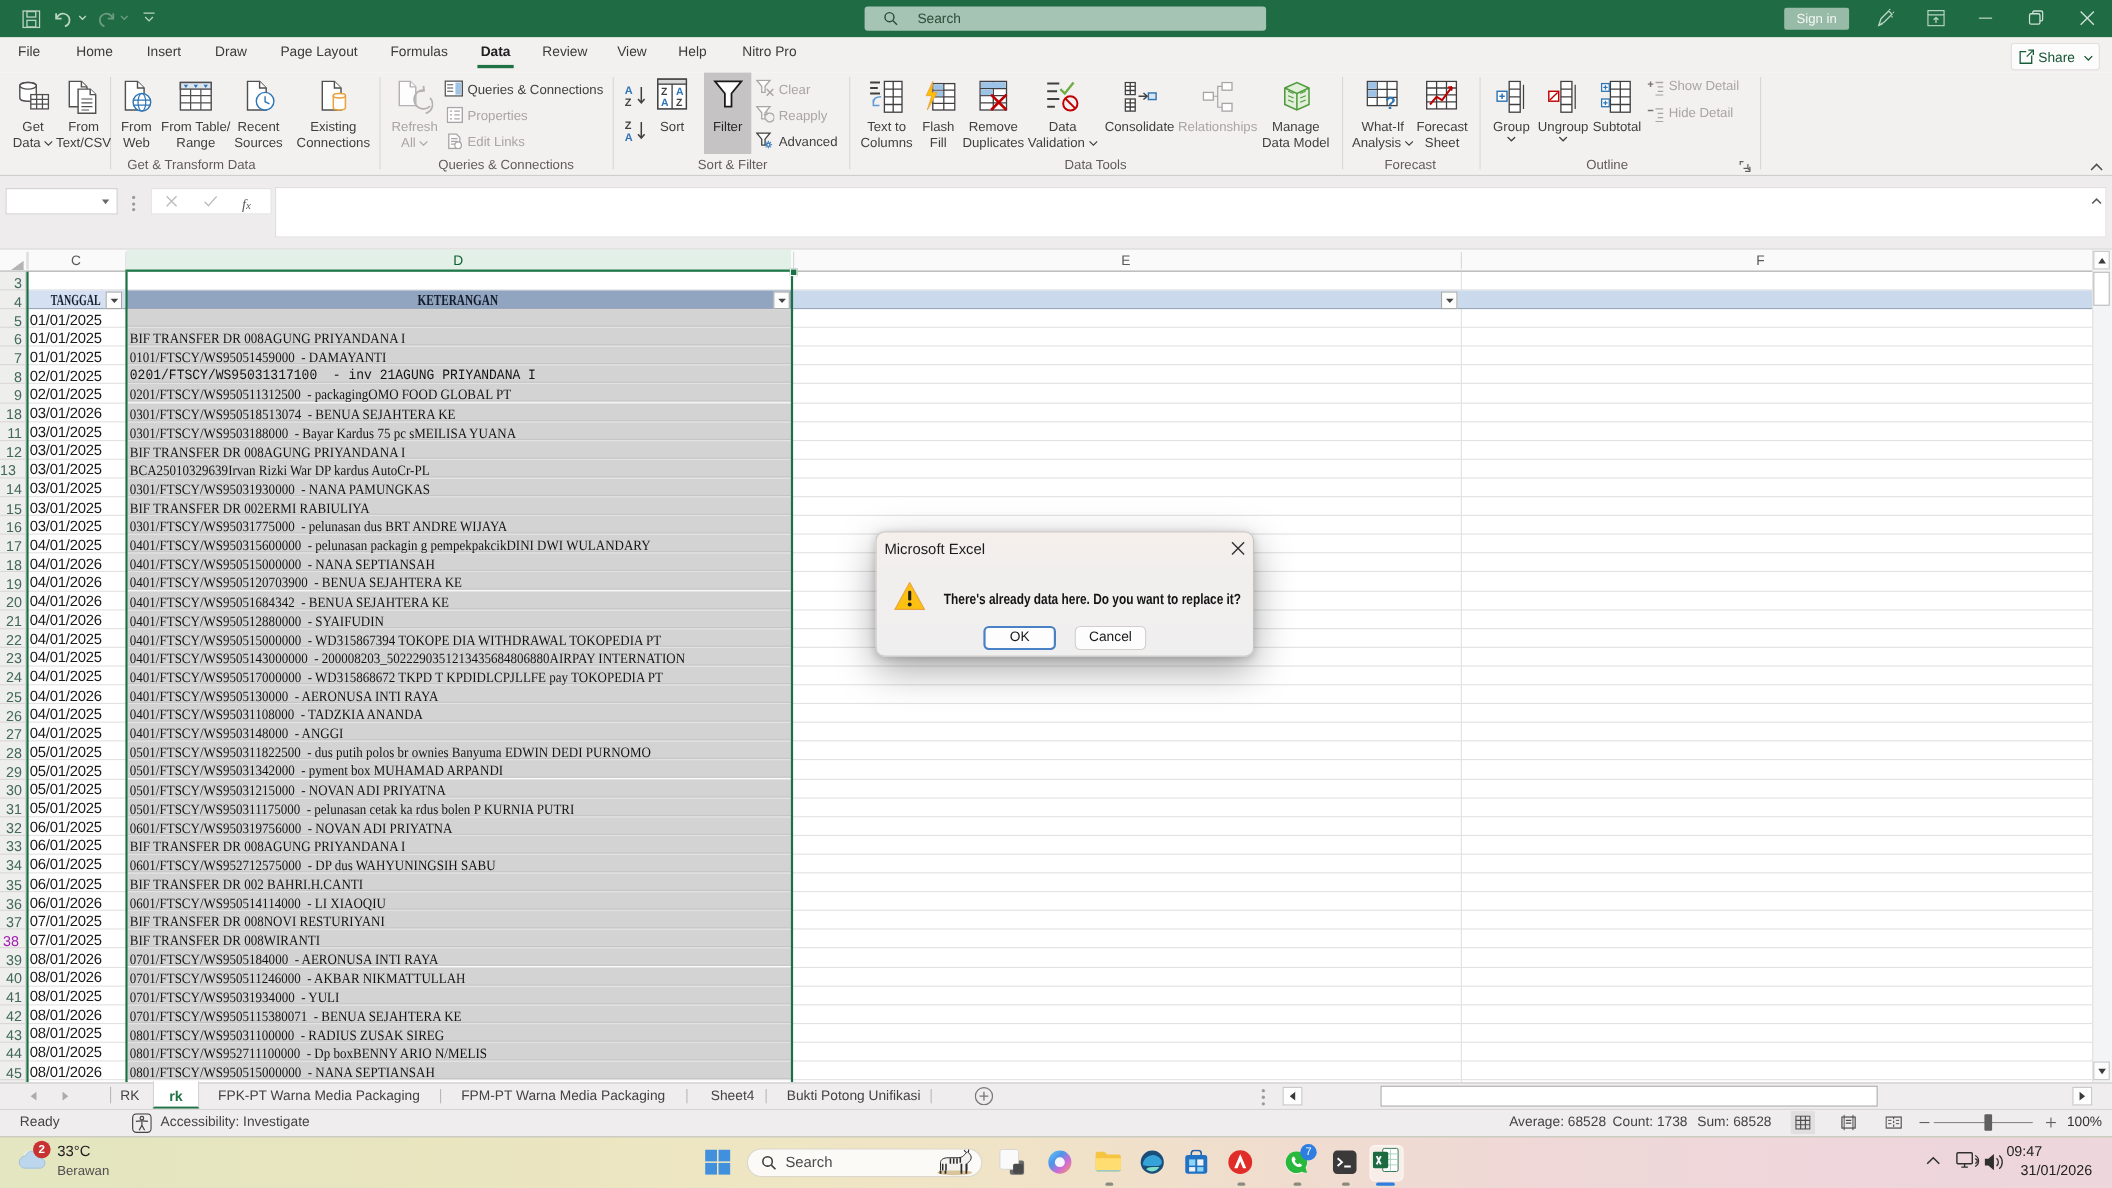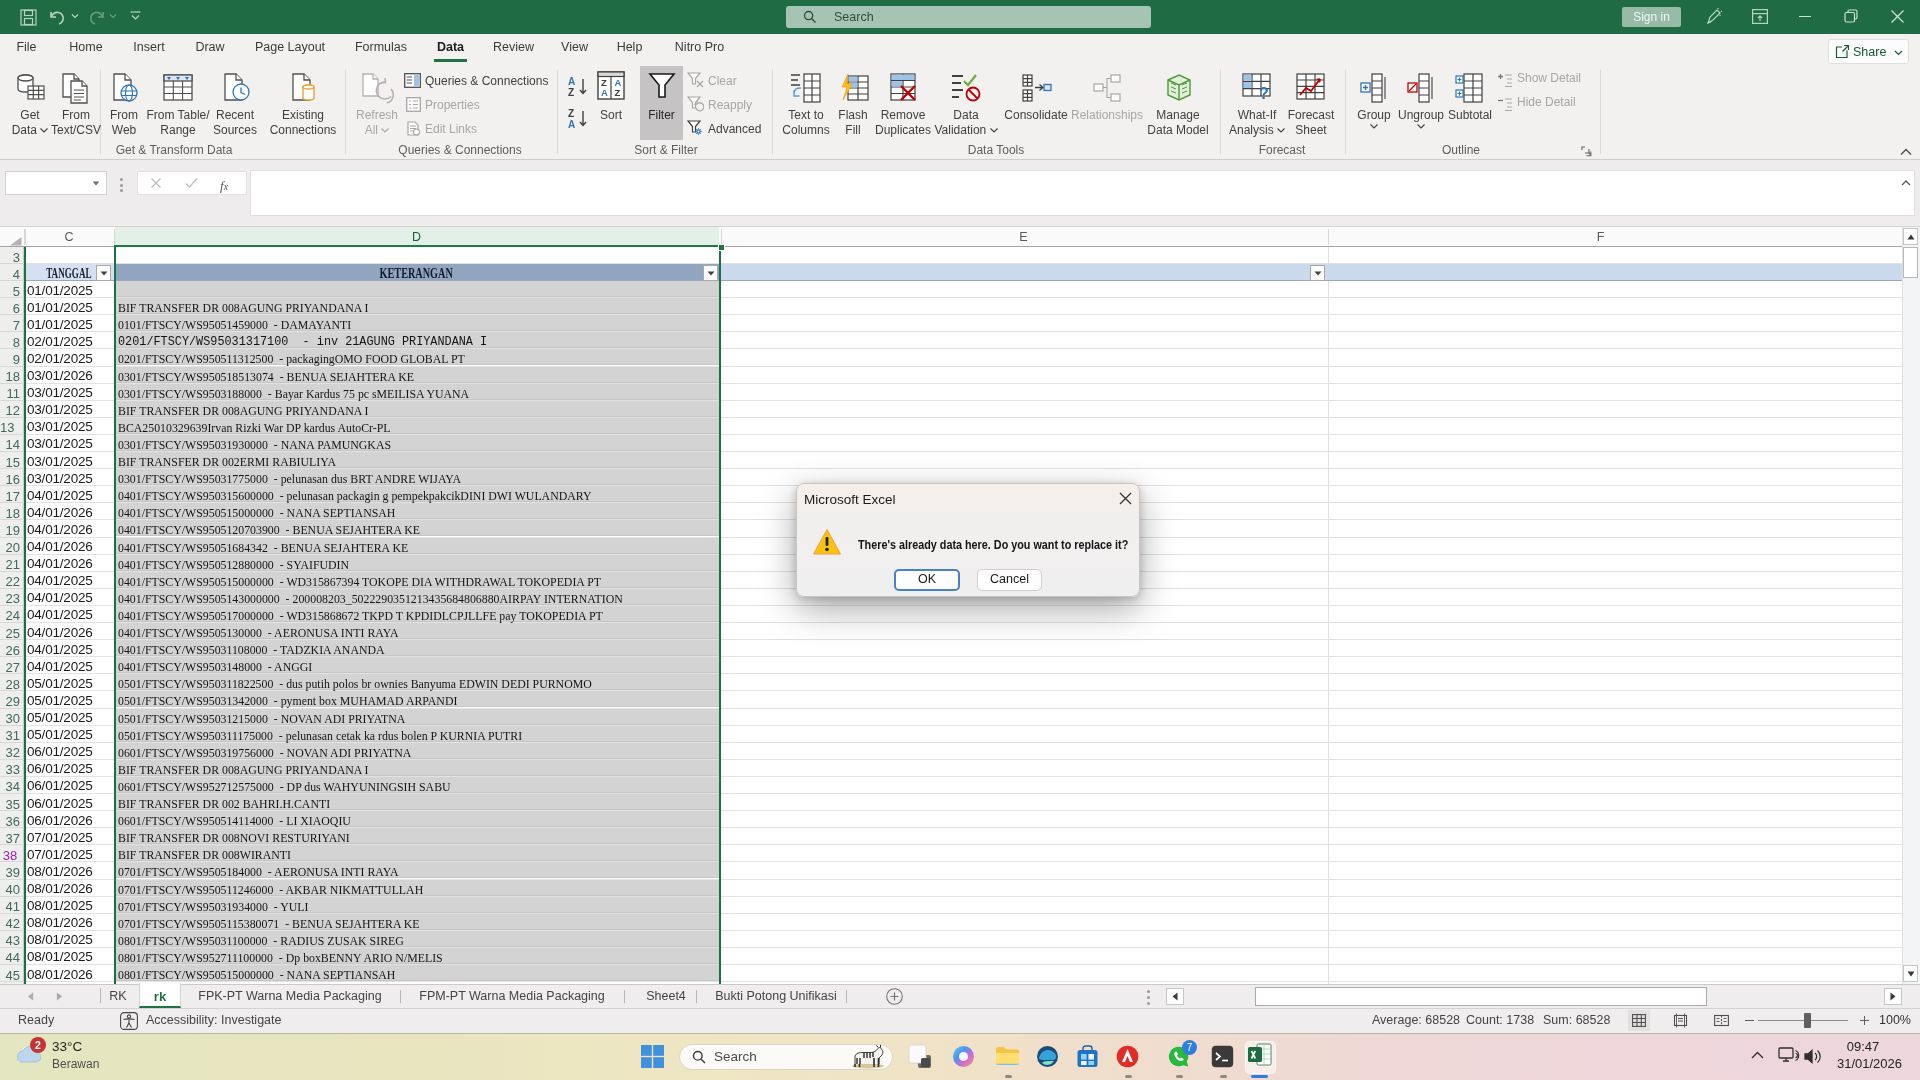--- a/index.html
+++ b/index.html
@@ -892,21 +892,21 @@
   </svg>
 <svg class="ab" style="left:1778px;top:1047px" width="22" height="19" viewBox="0 0 22 19" fill="none" stroke="#2f2f2f" stroke-width="1.3">
 <rect x="1" y="1" width="14" height="10" rx="1"></rect>
     <path d="M5 14 L11 14 M8 11 L8 14"></path>
 <path d="M17.5 6.5 a2 2 0 0 1 0 4 M17.5 3.5 a5.5 5.5 0 0 1 0 10" stroke-width="1.1"></path>
   </svg>
 <svg class="ab" style="left:1804px;top:1048px" width="20" height="17" viewBox="0 0 20 17" fill="none" stroke="#2f2f2f" stroke-width="1.3">
 <path d="M1 6 L4 6 L8 2.5 L8 14.5 L4 11 L1 11 Z" fill="#2f2f2f"></path>
 <path d="M11 5 a4.5 4.5 0 0 1 0 7 M13.5 2.5 a8 8 0 0 1 0 12" stroke-width="1.2"></path>
   </svg>
-<div class="ab tt" style="left:1824px;top:1039px;width:78px;text-align:center;font-size:13px;color:#222">09:47</div>
+<div class="ab tt" style="left:1824px;top:1039px;width:78px;text-align:left;font-size:13px;color:#222">09:47</div>
 <div class="ab tt" style="left:1824px;top:1056px;width:78px;text-align:right;font-size:13px;color:#222">31/01/2026</div>
 <div class="ab" style="left:796px;top:483px;width:344px;height:114px;background:linear-gradient(180deg,#f6efeb 0%,#f1efee 30%,#f0efef 100%);border:1px solid #c9c5c2;border-radius:8px;box-shadow:0 12px 36px rgba(0,0,0,0.34),0 2px 8px rgba(0,0,0,0.18)"></div>
 <div class="ab tt" style="left:804px;top:492px;font-size:13.5px;color:#1b1b1b">Microsoft Excel</div>
 <svg class="ab" style="left:1119px;top:492px" width="13" height="13" viewBox="0 0 13 13" fill="none" stroke="#333" stroke-width="1.3">
     <path d="M1 1 L12 12 M12 1 L1 12"></path>
   </svg>
 <svg class="ab" style="left:812px;top:528px" width="30" height="28" viewBox="0 0 30 28">
 <path d="M15 1.5 L28.5 26 L1.5 26 Z" fill="#fdc112" stroke="#e8a33d" stroke-width="1" stroke-linejoin="round"></path>
 <rect x="13.6" y="9" width="2.8" height="9" rx="1.2" fill="#202020"></rect>
 <circle cx="15" cy="21.5" r="1.8" fill="#202020"></circle>

